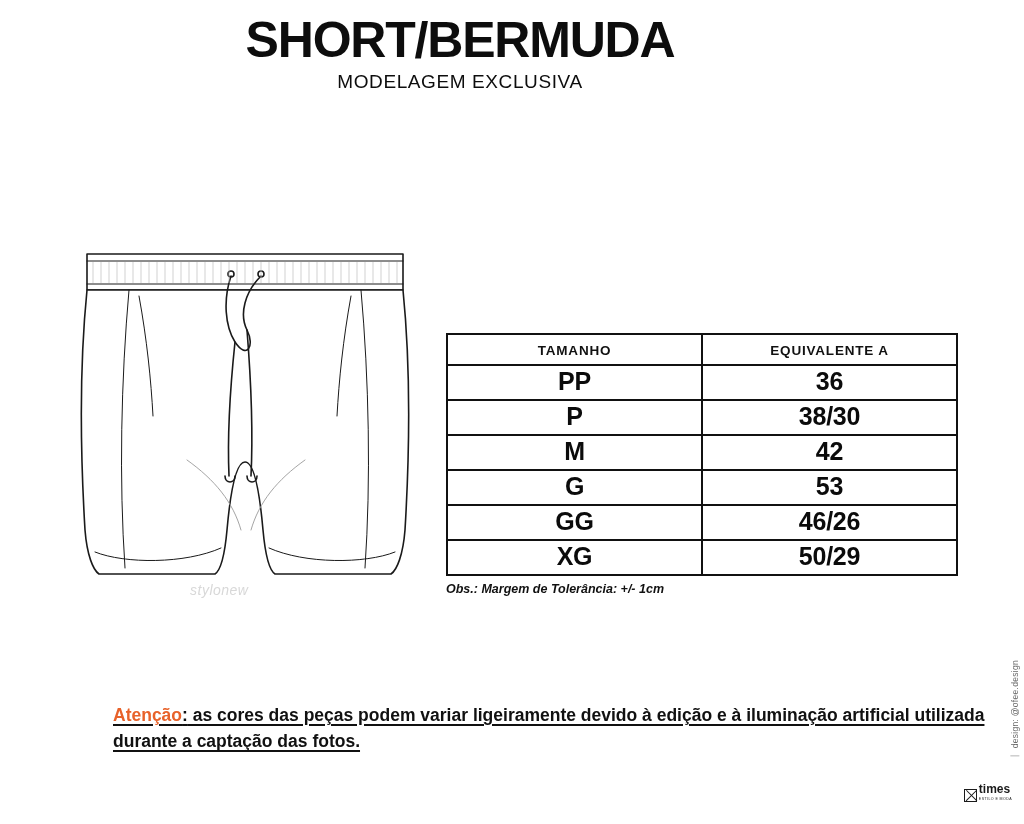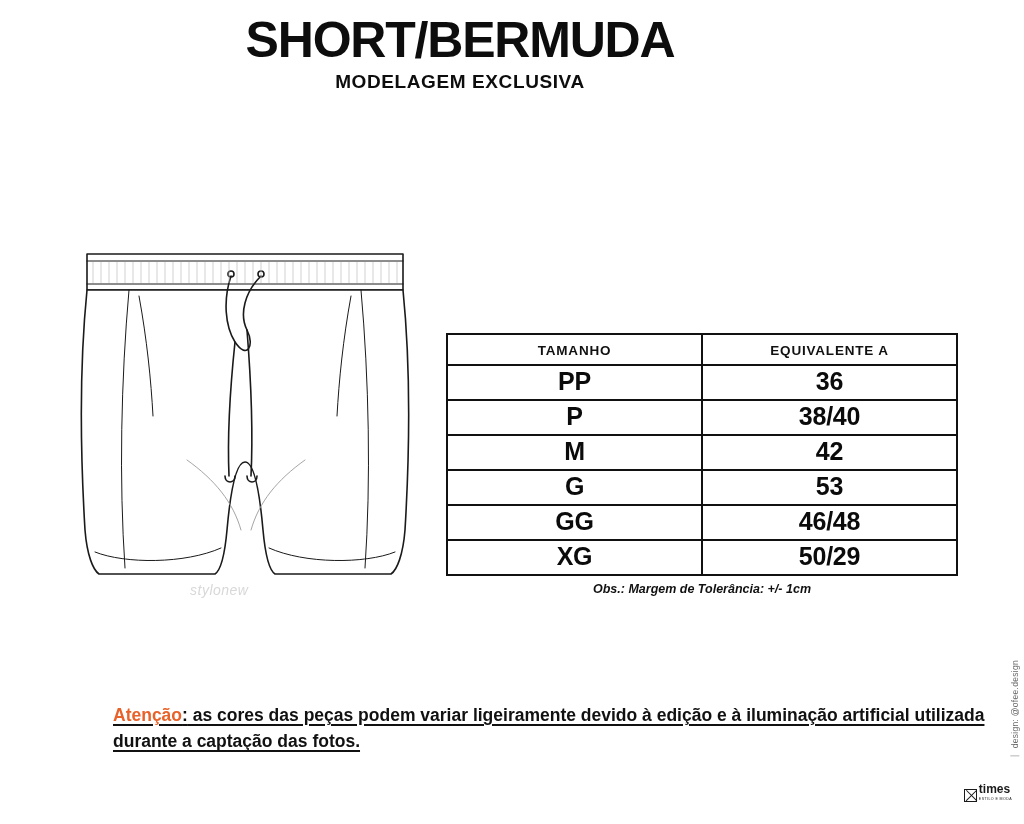--- a/index.html
+++ b/index.html
@@ -24,21 +24,21 @@
   #main-title {
     font-size: 50px;
     font-weight: 700;
     letter-spacing: -1.2px;
     line-height: 1.05;
     color: #0d0d0d;
   }
   #subtitle {
     margin-top: 4px;
     font-size: 19px;
-    font-weight: 700;
+    font-weight: 400;
     letter-spacing: 0.6px;
     color: #0d0d0d;
   }
 
   
   #illustration {
     position: absolute;
     left: 55px; top: 230px;
     width: 390px; height: 370px;
   }
@@ -80,21 +80,21 @@
     text-align: center;
     padding: 1px 0 3px 0;
     border: 2px solid #111;
     background: #fff;
     color: #0b0b0b;
     height: 30px;
     letter-spacing: -0.2px;
   }
   #table-note {
     margin-top: 6px;
-    text-align: center;
+    text-align: left;
     font-size: 12.5px;
     font-weight: 700;
     font-style: italic;
     color: #111;
   }
 
   
   #attention-block {
     position: absolute;
     left: 72px; top: 702px;
@@ -237,33 +237,33 @@
         <th>EQUIVALENTE A</th>
       </tr>
     </thead>
     <tbody>
       <tr>
         <td>PP</td>
         <td>36</td>
       </tr>
       <tr>
         <td>P</td>
-        <td>38/40</td>
+        <td>38/30</td>
       </tr>
       <tr>
         <td>M</td>
         <td>42</td>
       </tr>
       <tr>
         <td>G</td>
         <td>53</td>
       </tr>
       <tr>
         <td>GG</td>
-        <td>46/48</td>
+        <td>46/26</td>
       </tr>
       <tr>
         <td>XG</td>
         <td>50/29</td>
       </tr>
     </tbody>
   </table>
   <div id="table-note">Obs.: Margem de Tolerância: +/- 1cm</div>
 </div>
 

